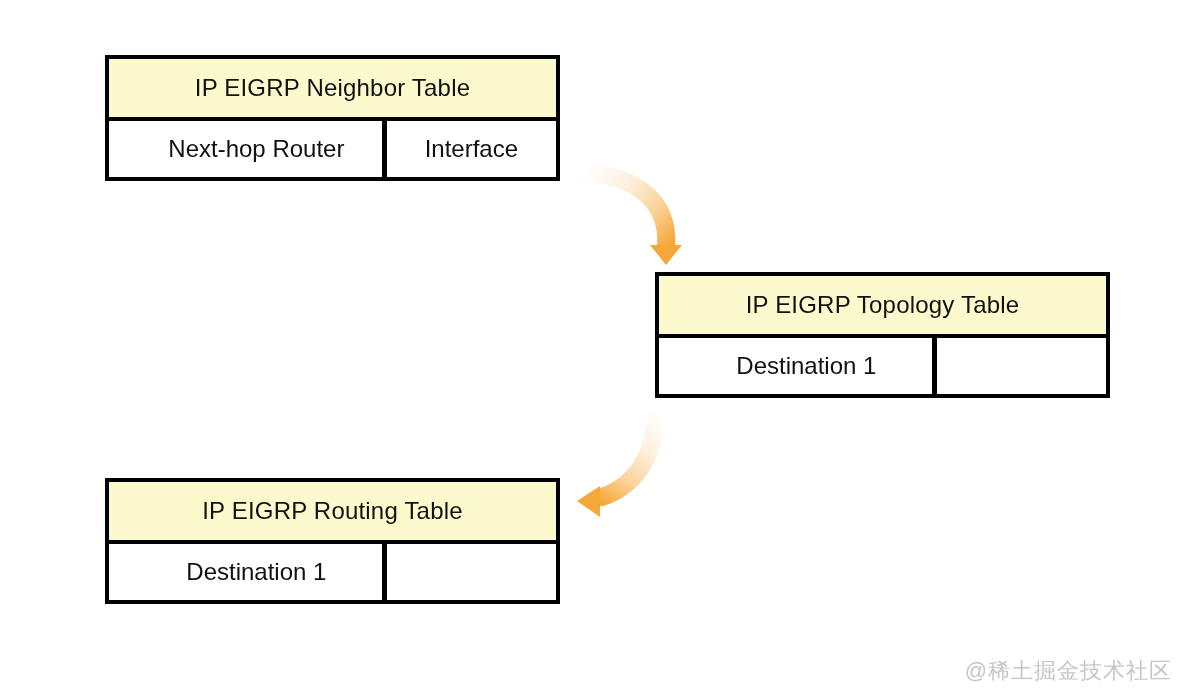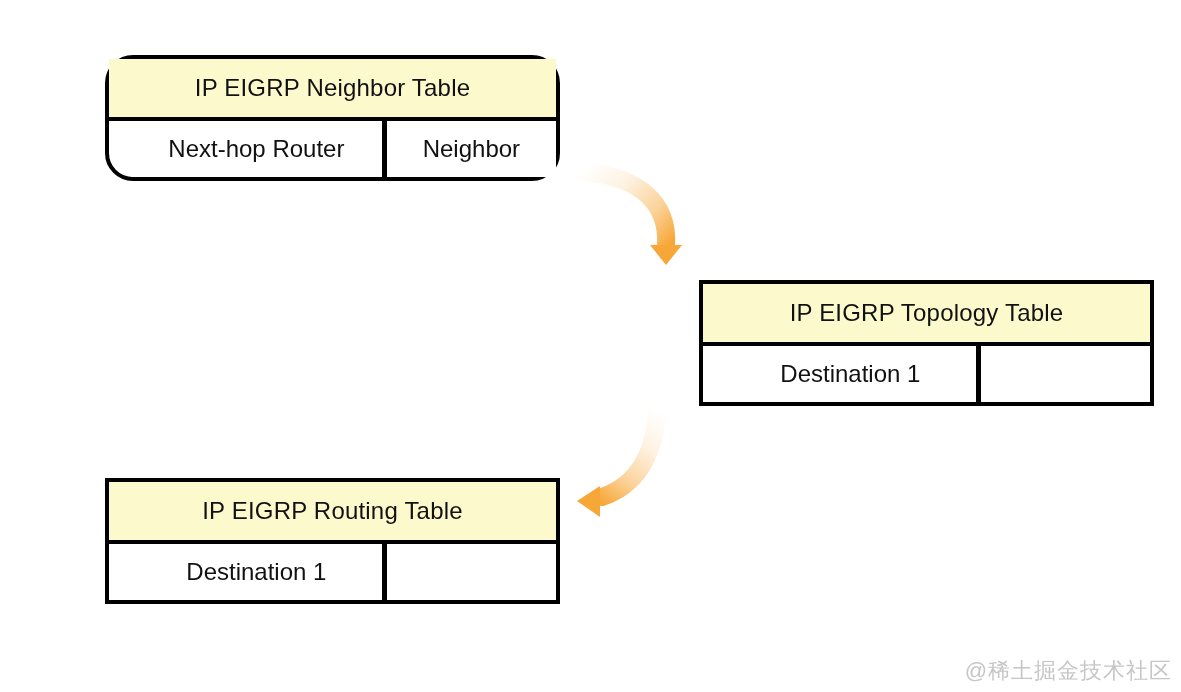--- a/index.html
+++ b/index.html
@@ -53,22 +53,22 @@
     display: flex;
     align-items: center;
     justify-content: center;
     font-size: 24px;
     color: #111111;
     background: #ffffff;
   }
   .cell-a { width: 59%; }
   .cell-b { width: 41%; border-left: 5px solid #000000; }
 
-  #tbl-neighbor { left: 105px; top: 55px; border-radius: 28px; }
-  #tbl-topology { left: 655px; top: 280px; margin-left: 44px; }
+  #tbl-neighbor { left: 105px; top: 55px; }
+  #tbl-topology { left: 655px; top: 272px; }
   #tbl-routing  { left: 105px; top: 478px; text-align: right; }
 
   .watermark {
     position: absolute;
     right: 9px;
     bottom: 6px;
     font-size: 22px;
     color: #c6c6c6;
     letter-spacing: 1px;
   }
@@ -100,21 +100,21 @@
     <g>
       <path d="M 657 412 C 654 452 640 484 602 497" fill="none" stroke="url(#grad-arrow2)" stroke-width="18" stroke-linecap="round"></path>
       <polygon points="600,486 600,517 577,501" fill="#f7a738"></polygon>
     </g>
   </svg>
 
   <div class="tbl" id="tbl-neighbor">
     <div class="tbl-header">IP EIGRP Neighbor Table</div>
     <div class="tbl-row">
       <div class="tbl-cell cell-a">Next-hop Router</div>
-      <div class="tbl-cell cell-b">Neighbor</div>
+      <div class="tbl-cell cell-b">Interface</div>
     </div>
   </div>
 
   <div class="tbl" id="tbl-topology">
     <div class="tbl-header">IP EIGRP Topology Table</div>
     <div class="tbl-row">
       <div class="tbl-cell cell-a">Destination 1</div>
       <div class="tbl-cell cell-b"></div>
     </div>
   </div>

